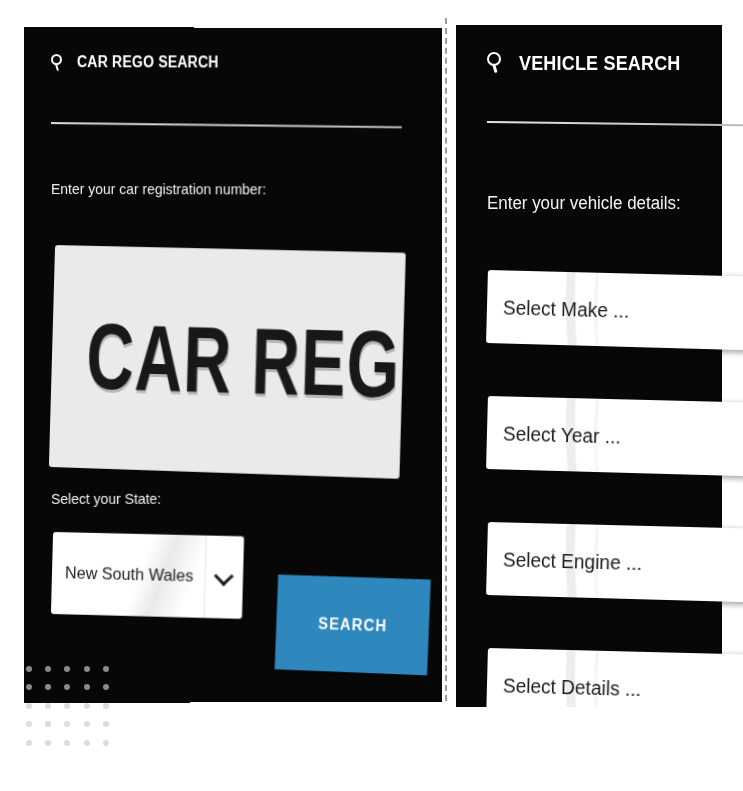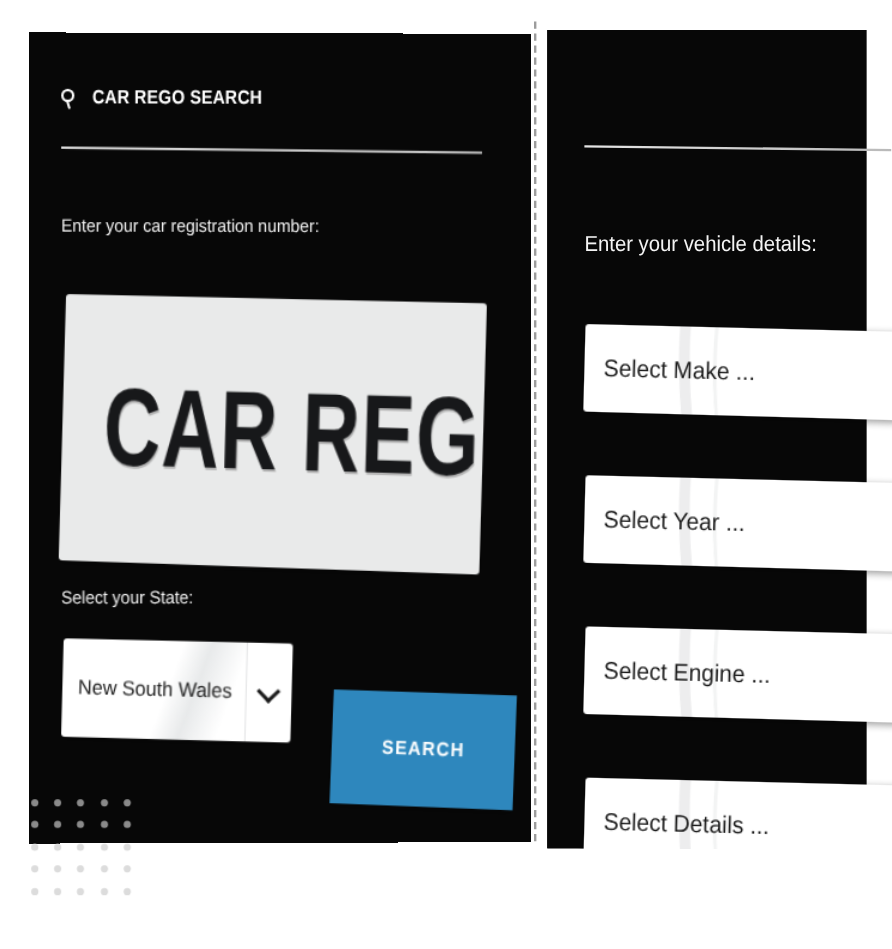--- a/index.html
+++ b/index.html
@@ -71,21 +71,20 @@
   }
 
   .pl-header {
     position: absolute;
     left: 27px;
     top: 26px;
     display: flex;
     align-items: center;
     gap: 9px;
     color: #ffffff;
-    margin-top: 20px;
   }
   .pl-header .mag {
     width: 17px;
     height: 17px;
     position: relative;
     flex: 0 0 auto;
   }
   .mag .ring {
     position: absolute;
     left: 0; top: 0;
@@ -511,20 +510,27 @@
           <span class="arcB"></span>
           <span class="f-text">Select Engine ...</span>
         </div>
         <div class="pr-field f4">
           <span class="arcA"></span>
           <span class="arcB"></span>
           <span class="f-text">Select Details ...</span>
         </div>
       </div>
 
+      <div class="pr-header">
+        <span class="mag">
+          <span class="ring"></span>
+          <span class="handle"></span>
+        </span>
+        <span class="pr-title">VEHICLE SEARCH</span>
+      </div>
 
       <div class="pr-rule"></div>
 
       <div class="pr-label">Enter your vehicle details:</div>
 
     </div>
   </div>
 
   <div class="dot-grid">
     <span class="dot on-dark"></span>

